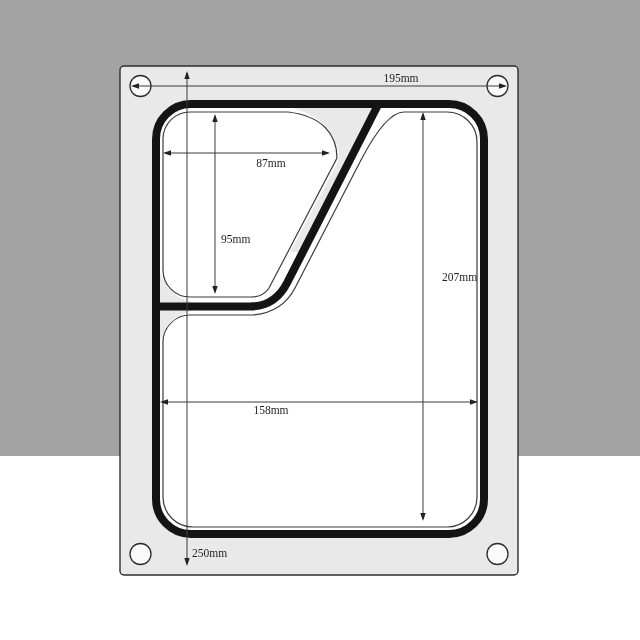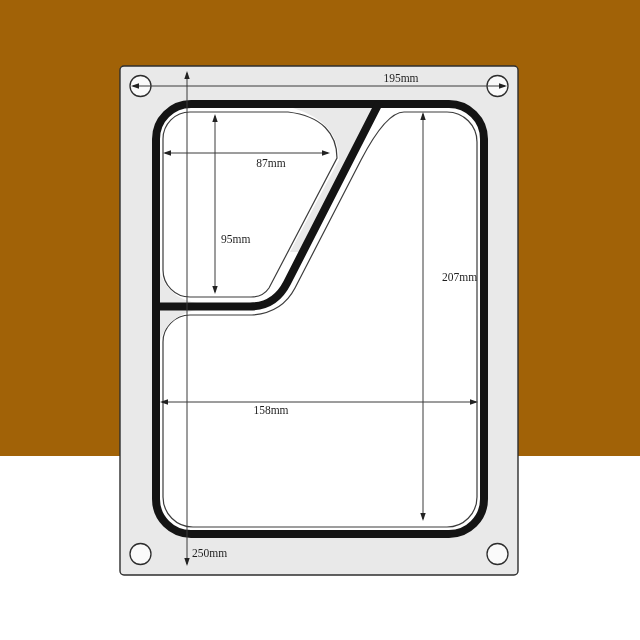--- a/index.html
+++ b/index.html
@@ -1,16 +1,16 @@
 <!DOCTYPE html>
 <html><head>
 <meta charset="utf-8">
 <style>
   html,body{margin:0;padding:0;width:640px;height:640px;background:#ffffff;overflow:hidden;}
-  .stage{position:relative;width:640px;height:456px;background:#a16207;}
+  .stage{position:relative;width:640px;height:456px;background:#a3a3a3;}
   svg{display:block;}
   .dim-line{stroke:#3a3a3a;stroke-width:1;fill:none;}
   .dim-arrow{fill:#222222;stroke:none;}
   .dim-label{font-family:"Liberation Serif","DejaVu Serif",serif;font-size:11.5px;fill:#1f1f1f;}
   .thin-outline{fill:#ffffff;stroke:#3d3d3d;stroke-width:1.2;}
   .heavy{fill:none;stroke:#141414;stroke-width:8;stroke-linecap:butt;stroke-linejoin:round;}
   .pocket{stroke:none;}
 </style>
 </head>
 <body>

